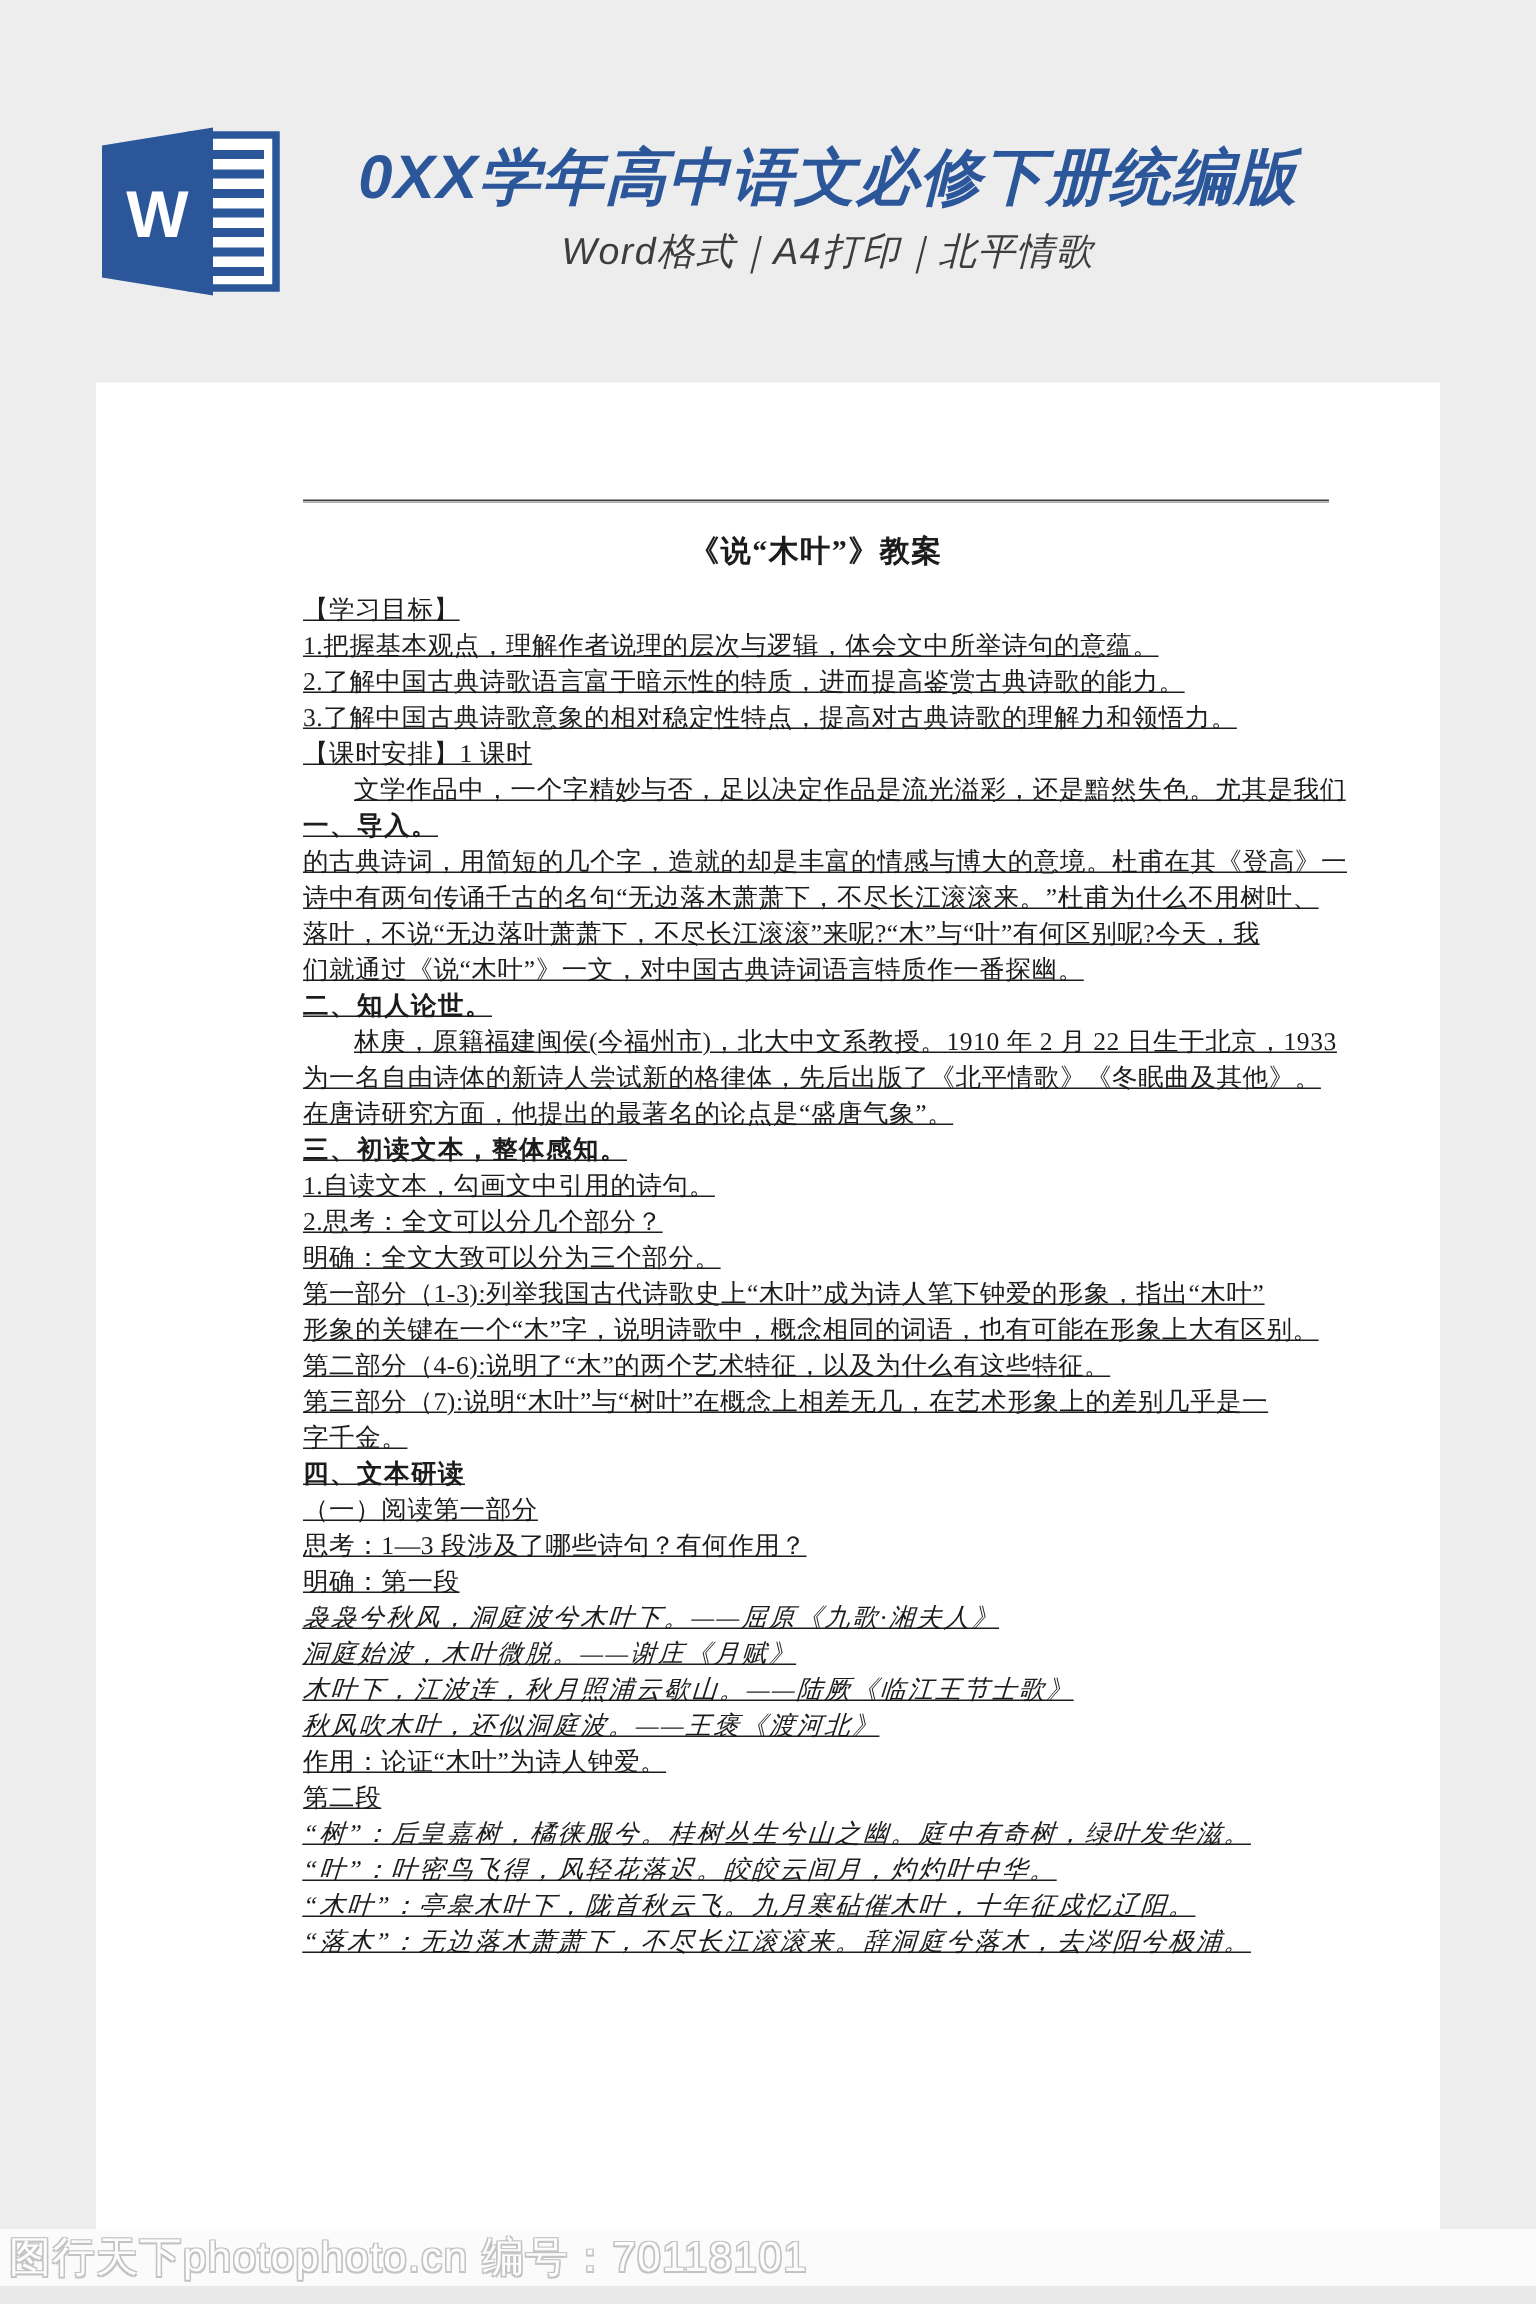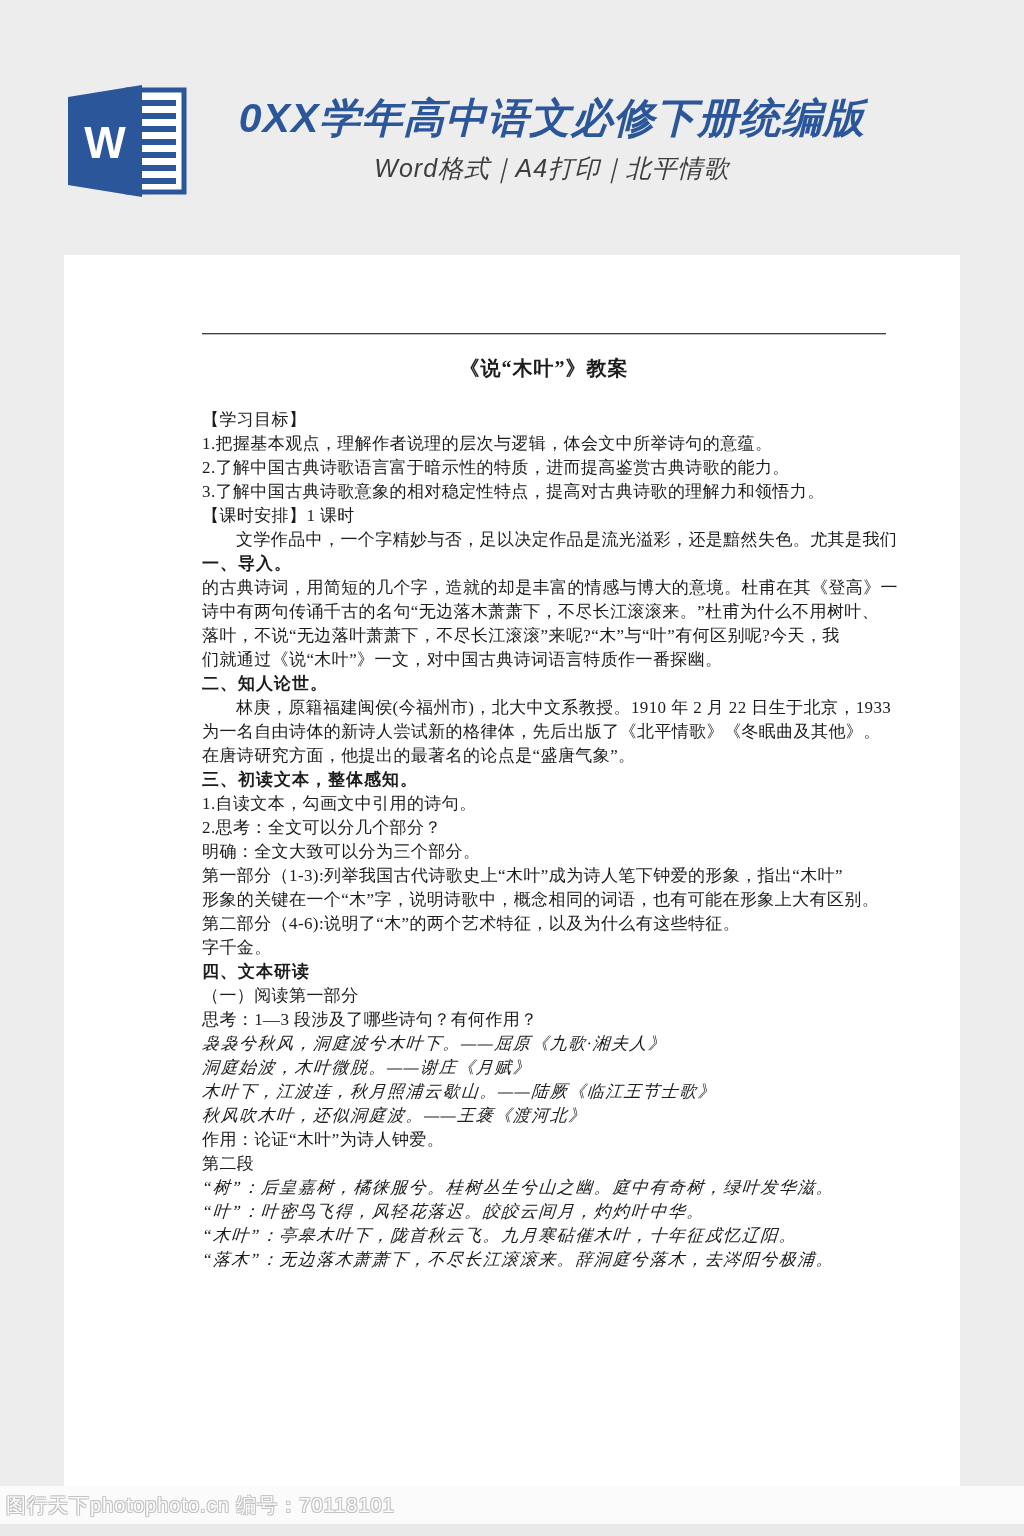--- a/index.html
+++ b/index.html
@@ -30,21 +30,21 @@
   
   .page {
     position:absolute; left:64px; top:255px; width:896px; height:1268px;
     background:#ffffff; padding:78px 74px 0 138px;
   }
   .title-divider { height:2px; background:#3f3f3f; border-bottom:1px solid #bdbdbd; }
   .doc-title {
     margin-top:19px; text-align:center;
     font-size:20px; font-weight:700; line-height:28px; letter-spacing:1px;
   }
-  .doc-body { margin-top:26px; }
+  .doc-body { margin-top:13px;text-decoration:underline; }
   .doc-body .line {
     font-size:17px; line-height:24px; height:24px;
     white-space:nowrap; letter-spacing:0.4px;
   }
   .doc-body .line.heading { font-weight:700; letter-spacing:1px; }
   .doc-body .line.indent { padding-left:34px; }
   .doc-body .line.kai {
     font-style:italic;
     transform:skewX(-4deg);
     transform-origin:left center;
@@ -52,21 +52,21 @@
   }
 
   
   .watermark-bar {
     position:absolute; left:0; top:1486px; width:1024px; height:38px;
     background:#fbfbfb;
   }
   .watermark-text {
     position:absolute; left:6px; top:2px;
     font-family:"Liberation Sans","DejaVu Sans",sans-serif;
-    font-size:20px; line-height:34px; letter-spacing:1px;
+    font-size:28px; line-height:34px; letter-spacing:1px;
     color:#fdfdfd;
     text-shadow:-1px -1px 0 #c3c3c3, 1px -1px 0 #c3c3c3,
                 -1px 1px 0 #c3c3c3, 1px 1px 0 #c3c3c3;
     white-space:nowrap;
   }
   .bottom-strip { position:absolute; left:0; top:1524px; width:1024px; height:12px; background:#e9e9ea; }
 </style>
 </head>
 <body>
 
@@ -110,24 +110,26 @@
       <div class="line indent">林庚，原籍福建闽侯(今福州市)，北大中文系教授。1910 年 2 月 22 日生于北京，1933</div>
       <div class="line normal">为一名自由诗体的新诗人尝试新的格律体，先后出版了《北平情歌》《冬眠曲及其他》。</div>
       <div class="line normal">在唐诗研究方面，他提出的最著名的论点是“盛唐气象”。</div>
       <div class="line heading">三、初读文本，整体感知。</div>
       <div class="line normal">1.自读文本，勾画文中引用的诗句。</div>
       <div class="line normal">2.思考：全文可以分几个部分？</div>
       <div class="line normal">明确：全文大致可以分为三个部分。</div>
       <div class="line normal">第一部分（1-3):列举我国古代诗歌史上“木叶”成为诗人笔下钟爱的形象，指出“木叶”</div>
       <div class="line normal">形象的关键在一个“木”字，说明诗歌中，概念相同的词语，也有可能在形象上大有区别。</div>
       <div class="line normal">第二部分（4-6):说明了“木”的两个艺术特征，以及为什么有这些特征。</div>
+      <div class="line normal">第三部分（7):说明“木叶”与“树叶”在概念上相差无几，在艺术形象上的差别几乎是一</div>
       <div class="line normal">字千金。</div>
       <div class="line heading">四、文本研读</div>
       <div class="line normal">（一）阅读第一部分</div>
       <div class="line normal">思考：1—3 段涉及了哪些诗句？有何作用？</div>
+      <div class="line normal">明确：第一段</div>
       <div class="line kai">袅袅兮秋风，洞庭波兮木叶下。——屈原《九歌·湘夫人》</div>
       <div class="line kai">洞庭始波，木叶微脱。——谢庄《月赋》</div>
       <div class="line kai">木叶下，江波连，秋月照浦云歇山。——陆厥《临江王节士歌》</div>
       <div class="line kai">秋风吹木叶，还似洞庭波。——王褒《渡河北》</div>
       <div class="line normal">作用：论证“木叶”为诗人钟爱。</div>
       <div class="line normal">第二段</div>
       <div class="line kai">“树”：后皇嘉树，橘徕服兮。桂树丛生兮山之幽。庭中有奇树，绿叶发华滋。</div>
       <div class="line kai">“叶”：叶密鸟飞得，风轻花落迟。皎皎云间月，灼灼叶中华。</div>
       <div class="line kai">“木叶”：亭皋木叶下，陇首秋云飞。九月寒砧催木叶，十年征戍忆辽阳。</div>
       <div class="line kai">“落木”：无边落木萧萧下，不尽长江滚滚来。辞洞庭兮落木，去涔阳兮极浦。</div>

